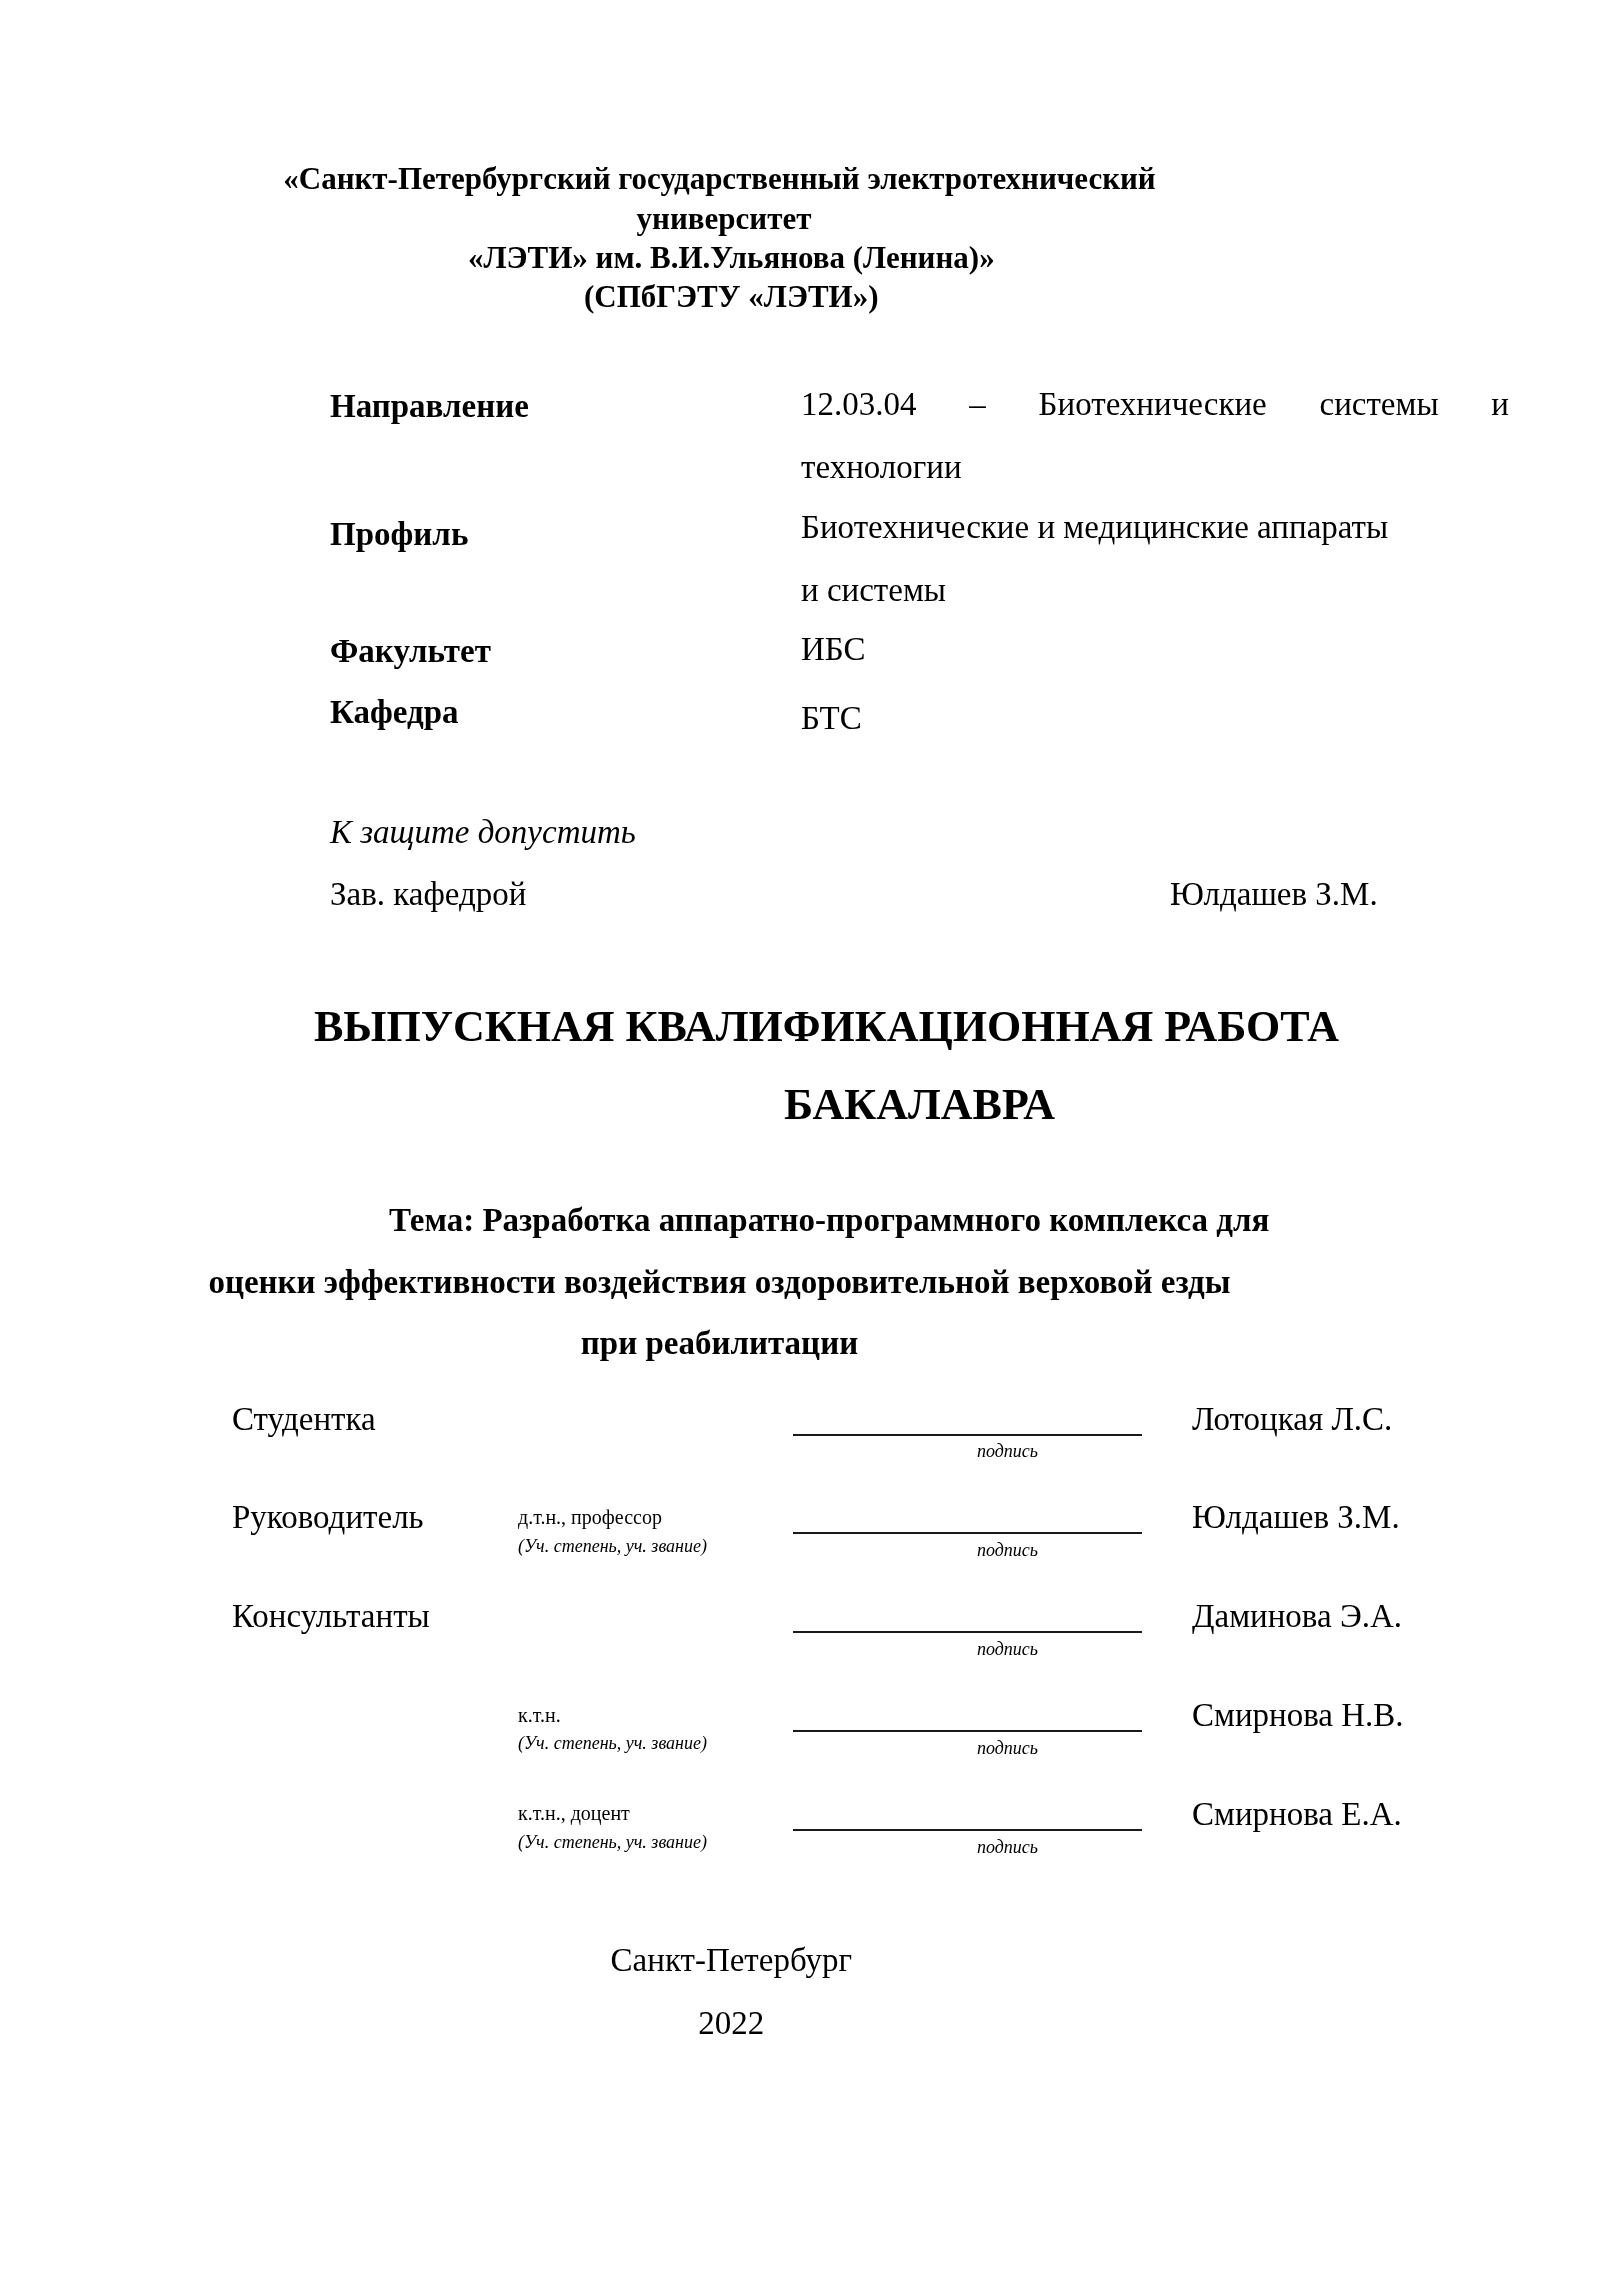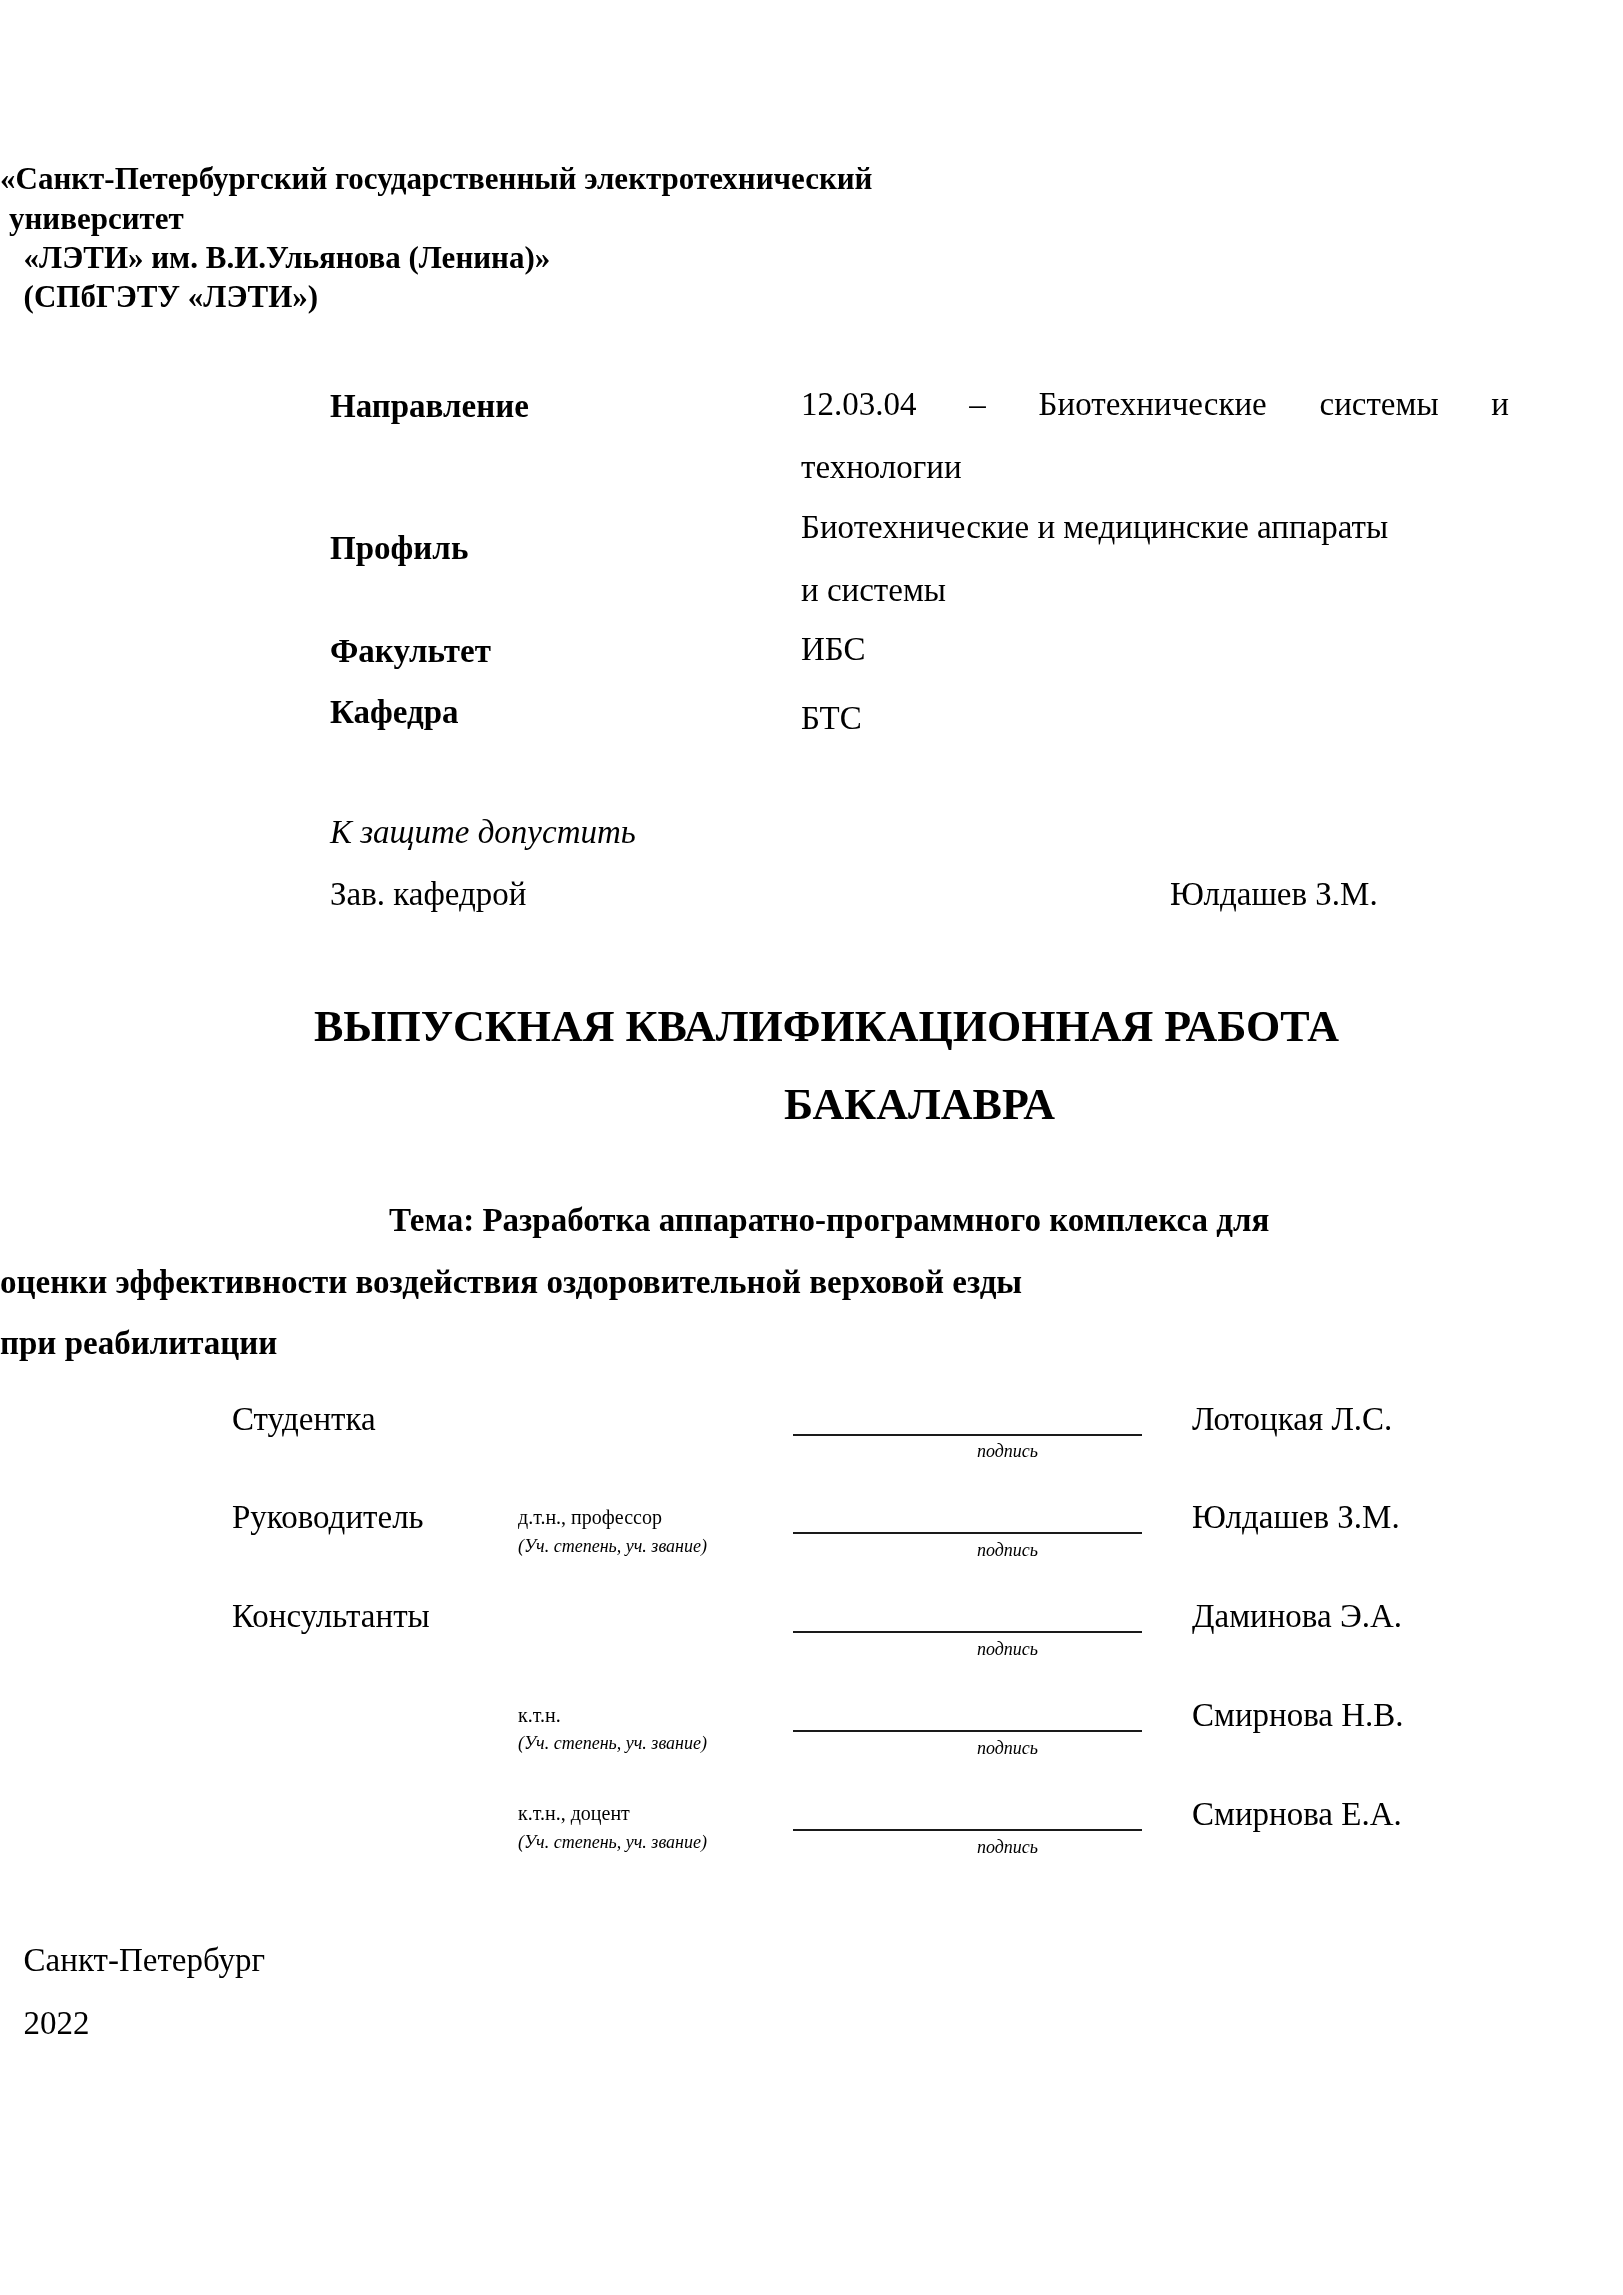--- a/index.html
+++ b/index.html
@@ -1,21 +1,21 @@
 <!DOCTYPE html>
 <html style="font-size:12.6px"><head>
 <meta charset="utf-8">
 <style>
   html, body { margin: 0; padding: 0; background: #ffffff; }
   body { width: 1623px; height: 2295px; position: relative; overflow: hidden;
          font-family: "Liberation Serif", "DejaVu Serif", serif; color: #000; }
   .abs { position: absolute; white-space: nowrap; }
   .t { font-size: 33px; line-height: 1; }
   .i { font-style: italic; }
-  .center { left: 0; width: 1439px; text-align: left; }
+  .center { left: 0; width: 1439px; text-align: center; }
 
   .hdr { font-size: 31px; font-weight: bold; line-height: 1; }
 
   .label { left: 330px; font-size: 33px; font-weight: bold; }
   .value { left: 801px; font-size: 33px; }
   .value-justify { left: 801px; width: 708px; font-size: 33px; text-align: justify; text-align-last: justify; }
 
   .title-main { font-size: 44px; font-weight: bold; line-height: 1; }
   .topic { font-size: 33px; font-weight: bold; line-height: 1; }
 
@@ -31,21 +31,21 @@
 
 <div class="abs hdr center" style="top:163px;">«Санкт-Петербургский государственный электротехнический</div>
 <div class="abs hdr center" style="top:203px; padding-left:9px; box-sizing:border-box;">университет</div>
 <div class="abs hdr center" style="top:242px; padding-left:23.6px; box-sizing:border-box;">«ЛЭТИ» им. В.И.Ульянова (Ленина)»</div>
 <div class="abs hdr center" style="top:281px; padding-left:23.6px; box-sizing:border-box;">(СПбГЭТУ «ЛЭТИ»)</div>
 
 <div class="abs label" style="top:388px;">Направление</div>
 <div class="abs value-justify" style="top:386px;">12.03.04 – Биотехнические системы и</div>
 <div class="abs value" style="top:449px;">технологии</div>
 
-<div class="abs label" style="top:530px;">Профиль</div>
+<div class="abs label" style="top:516px;">Профиль</div>
 <div class="abs value" style="top:509px;">Биотехнические и медицинские аппараты</div>
 <div class="abs value" style="top:572px;">и системы</div>
 
 <div class="abs label" style="top:633px;">Факультет</div>
 <div class="abs value" style="top:631px;">ИБС</div>
 
 <div class="abs label" style="top:694px;">Кафедра</div>
 <div class="abs value" style="top:700px;">БТС</div>
 
 <div class="abs t i" style="left:330px; top:816px;">К защите допустить</div>

